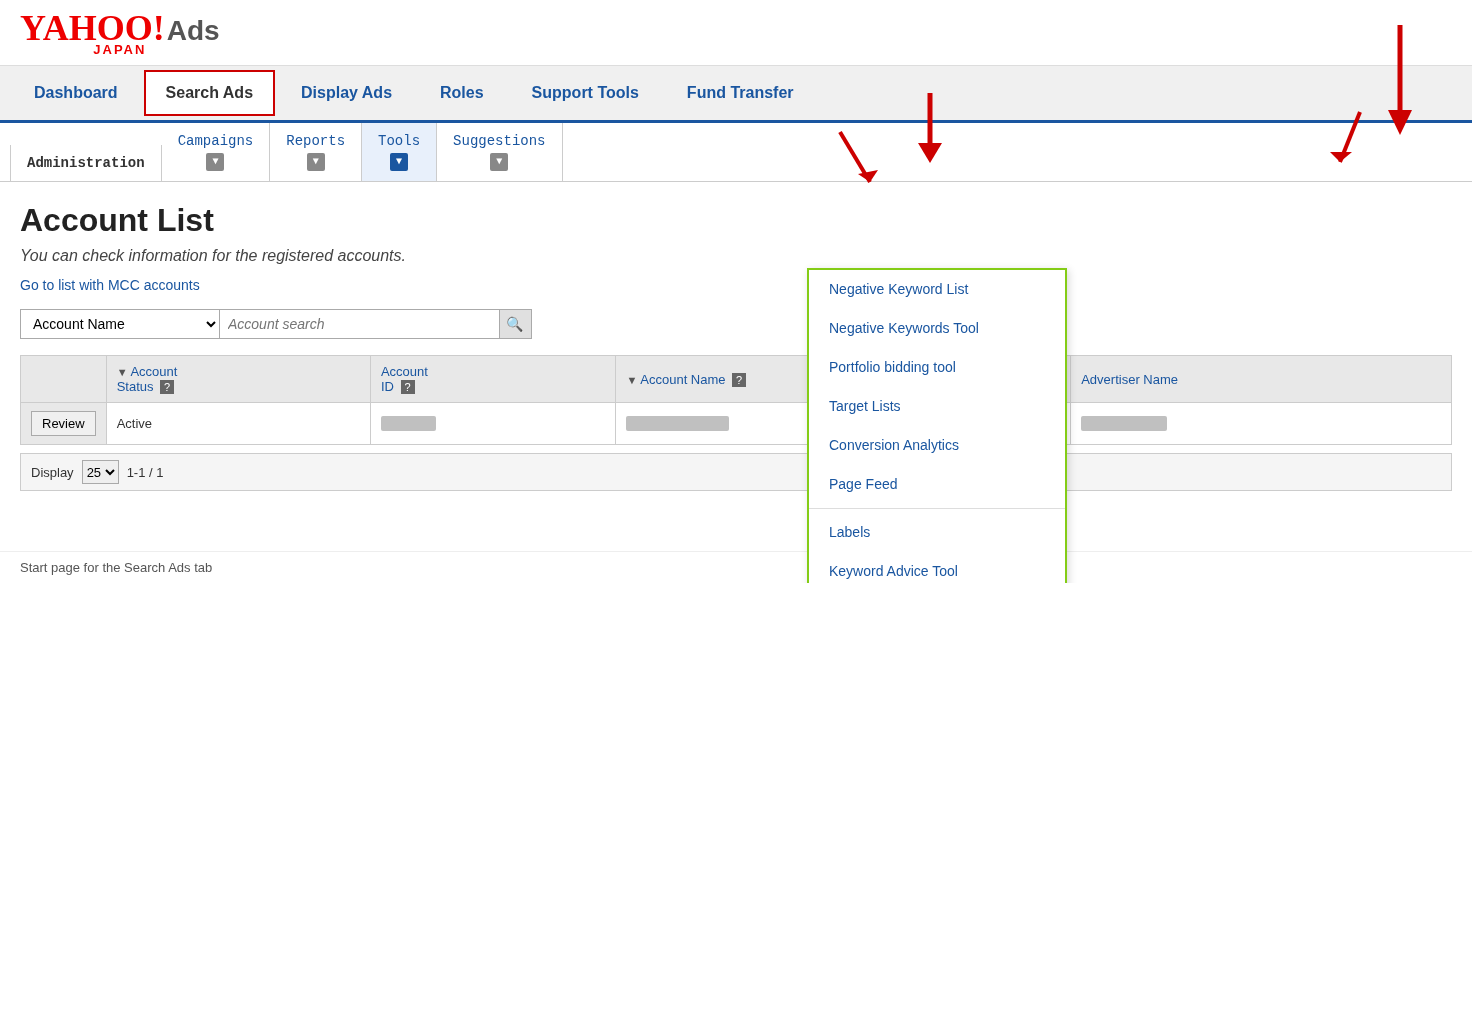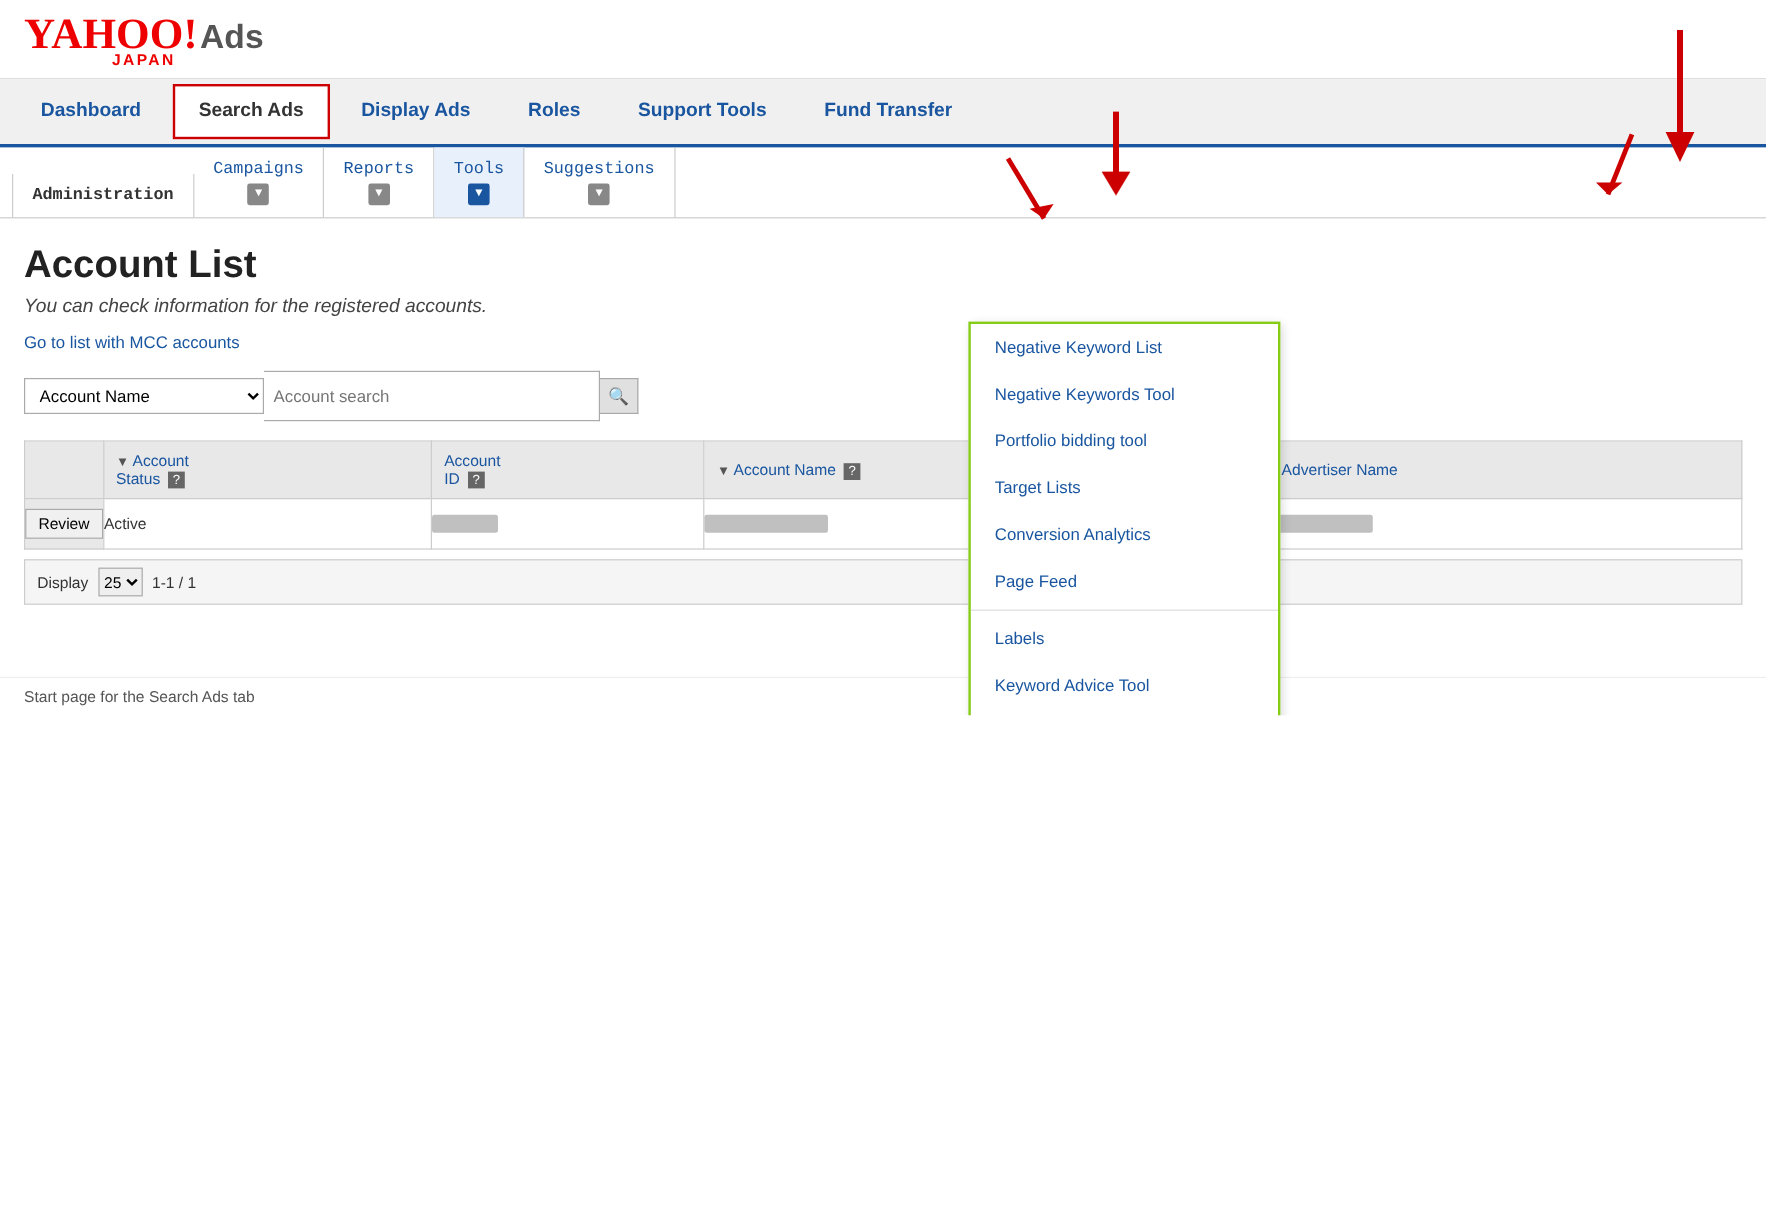--- a/index.html
+++ b/index.html
@@ -120,25 +120,26 @@
       height: 30px;
       font-size: 14px;
       border: 1px solid #aaa;
       padding: 0 8px;
       cursor: pointer;
       background: #fff;
       appearance: auto;
     }
     .search-input {
       width: 280px;
-      height: 42px;
+      height: 30px;
       font-size: 14px;
       border: 1px solid #aaa;
       border-left: none;
       padding: 0 8px;
+      font-style: italic;
     }
     .search-btn {
       width: 32px;
       height: 30px;
       background: #e0e0e0;
       border: 1px solid #aaa;
       border-left: none;
       cursor: pointer;
       display: flex;
       align-items: center;
@@ -172,21 +173,21 @@
       width: 14px;
       height: 14px;
       text-align: center;
       line-height: 14px;
       font-size: 11px;
       margin-left: 3px;
       cursor: pointer;
     }
     .data-table td {
       border: 1px solid #ccc;
-      padding: 8px 0;
+      padding: 8px 10px;
     }
     .data-table .col-empty { width: 30px; background: #e8e8e8; }
     .review-btn {
       background: #f0f0f0;
       border: 1px solid #aaa;
       padding: 4px 10px;
       cursor: pointer;
       font-size: 13px;
     }
     .blurred-text {

